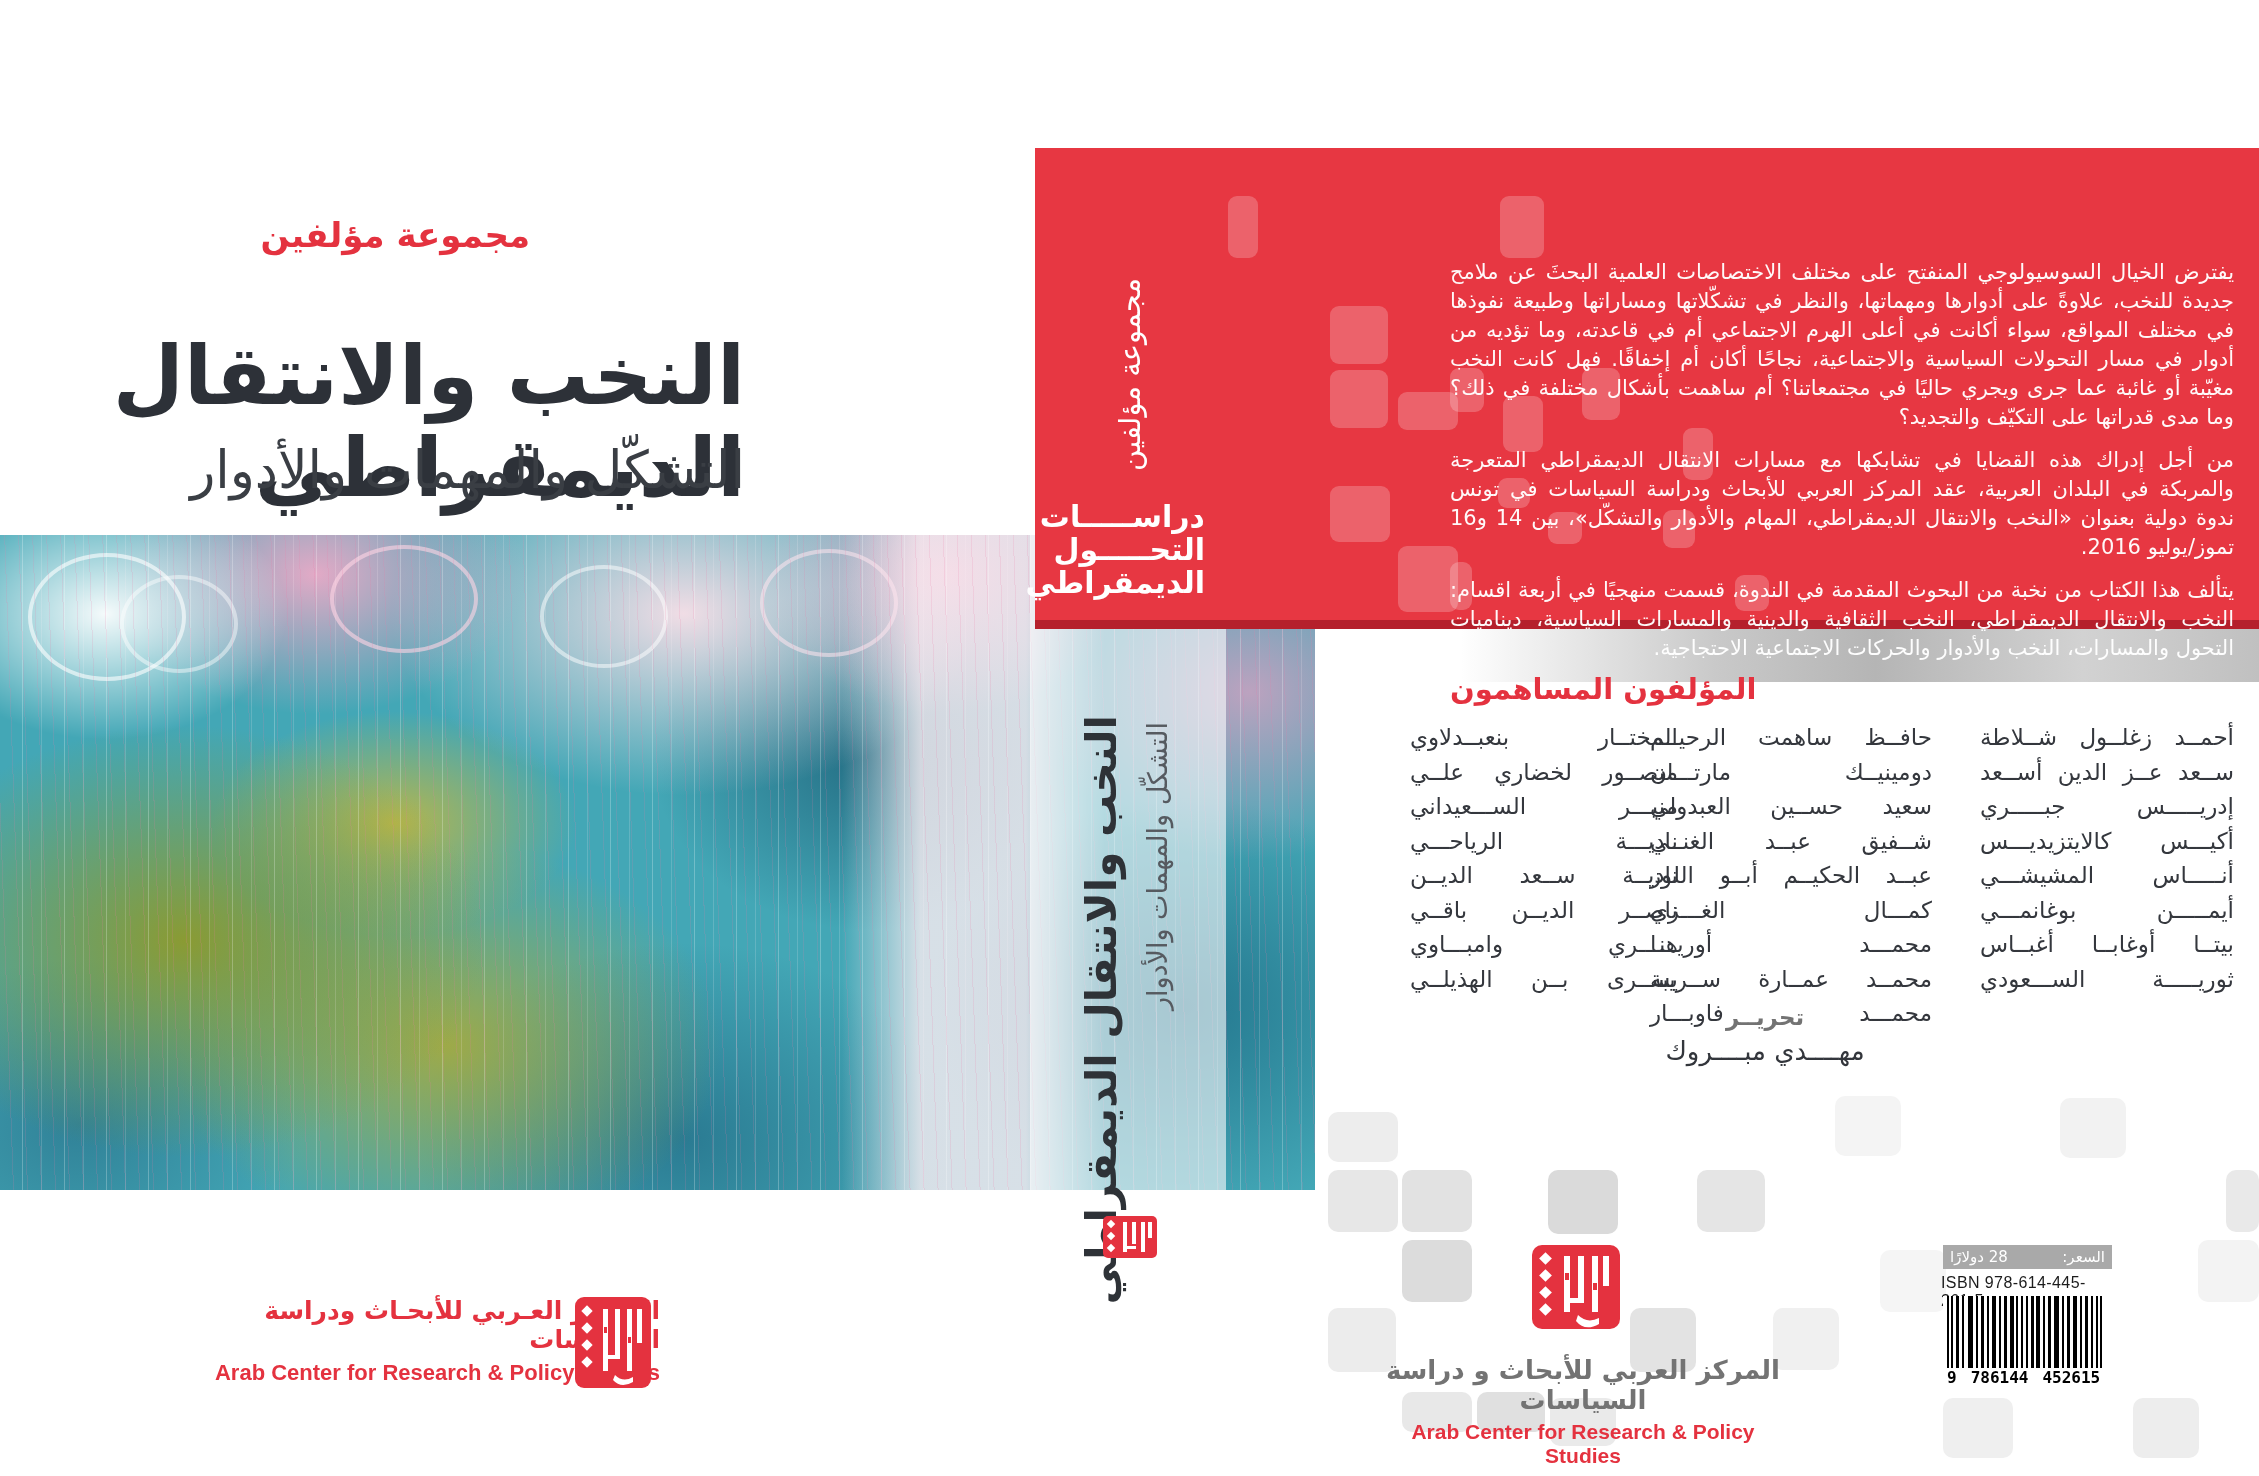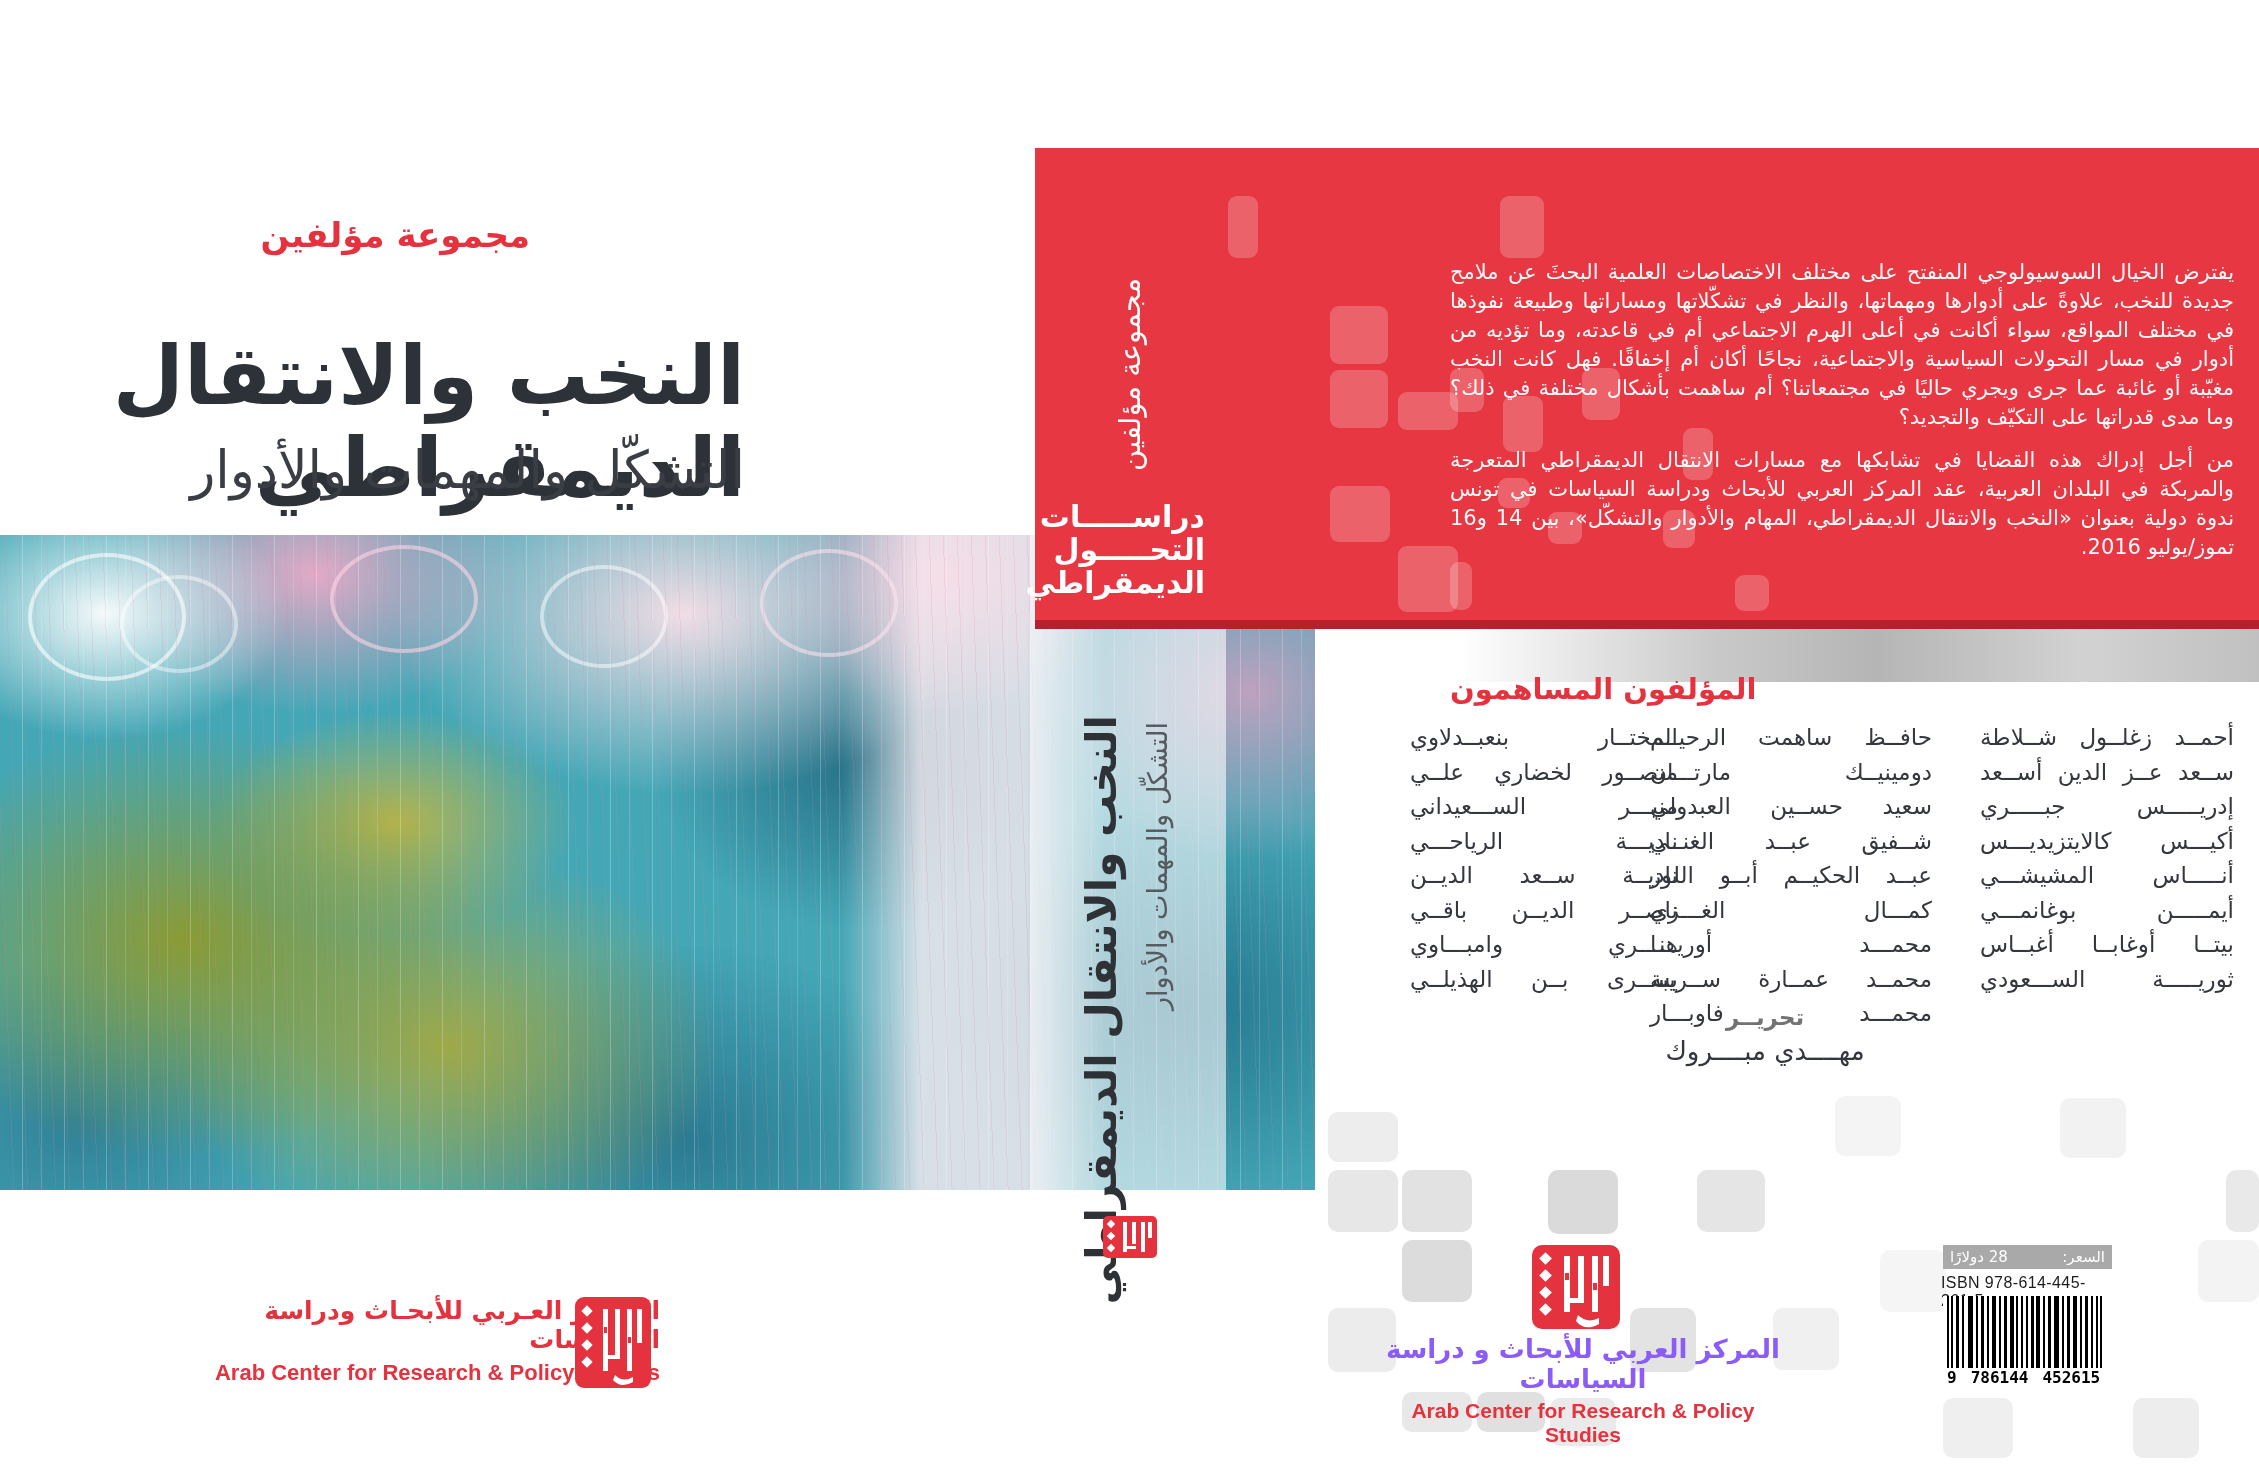--- a/index.html
+++ b/index.html
@@ -76,21 +76,21 @@
   .editor-name{font-size:26px;color:#33363c;margin-top:6px;}
 
   .sq{position:absolute;border-radius:10px;}
 
   
   .pub-front{position:absolute;left:150px;top:1296px;width:510px;text-align:right;}
   .pub-front .ar{direction:rtl;font-size:25px;font-weight:bold;color:#e4323f;}
   .pub-front .en{font-family:"Liberation Sans",sans-serif;font-size:22px;font-weight:bold;color:#e4323f;margin-top:6px;}
   .front-logo{position:absolute;left:575px;top:1297px;}
   .pub-back{position:absolute;left:1383px;top:1334px;width:400px;text-align:center;}
-  .pub-back .ar{direction:rtl;font-size:26px;font-weight:bold;color:#8b5cf6;}
+  .pub-back .ar{direction:rtl;font-size:26px;font-weight:bold;color:#737373;margin-top:21px;}
   .pub-back .en{font-family:"Liberation Sans",sans-serif;font-size:21px;font-weight:bold;color:#e4323f;margin-top:5px;}
   .back-logo{position:absolute;left:1532px;top:1245px;}
 
   
   .price-bar{position:absolute;left:1943px;top:1245px;width:169px;height:24px;background:#a9a9a9;
              display:flex;justify-content:space-between;align-items:center;direction:rtl;
              padding:0 7px;box-sizing:border-box;color:#fff;font-size:15px;}
   .isbn-line{position:absolute;left:1941px;top:1274px;width:172px;font-family:"Liberation Sans",sans-serif;
              font-size:16px;color:#1c1c1c;letter-spacing:.4px;}
   .barcode-box{position:absolute;left:1943px;top:1296px;width:166px;height:94px;background:#fff;}
@@ -144,20 +144,21 @@
   <div class="vtext spine-author">مجموعة مؤلفين</div>
   <div class="spine-series">
     <div>دراســـــات</div>
     <div>التحـــــول</div>
     <div>الديمقراطي</div>
   </div>
 
   <div class="about-text">
     <p>يفترض الخيال السوسيولوجي المنفتح على مختلف الاختصاصات العلمية البحثَ عن ملامح جديدة للنخب، علاوةً على أدوارها ومهماتها، والنظر في تشكّلاتها ومساراتها وطبيعة نفوذها في مختلف المواقع، سواء أكانت في أعلى الهرم الاجتماعي أم في قاعدته، وما تؤديه من أدوار في مسار التحولات السياسية والاجتماعية، نجاحًا أكان أم إخفاقًا. فهل كانت النخب مغيّبة أو غائبة عما جرى ويجري حاليًا في مجتمعاتنا؟ أم ساهمت بأشكال مختلفة في ذلك؟ وما مدى قدراتها على التكيّف والتجديد؟</p>
     <p>من أجل إدراك هذه القضايا في تشابكها مع مسارات الانتقال الديمقراطي المتعرجة والمربكة في البلدان العربية، عقد المركز العربي للأبحاث ودراسة السياسات في تونس ندوة دولية بعنوان «النخب والانتقال الديمقراطي، المهام والأدوار والتشكّل»، بين 14 و16 تموز/يوليو 2016.</p>
+    <p>يتألف هذا الكتاب من نخبة من البحوث المقدمة في الندوة، قسمت منهجيًا في أربعة اقسام: النخب والانتقال الديمقراطي، النخب الثقافية والدينية والمسارات السياسية، ديناميات التحول والمسارات، النخب والأدوار والحركات الاجتماعية الاحتجاجية.</p>
   </div>
 
   <div class="contrib-heading">المؤلفون المساهمون</div>
 
   <div class="names-col col1">
     <div class="nm">أحمــد زغلــول شــلاطة</div>
     <div class="nm">ســعد عــز الدين أســعد</div>
     <div class="nm">إدريـــــس جبـــــري</div>
     <div class="nm">أكيـــس كالايتزيديـــس</div>
     <div class="nm">أنـــــاس المشيشـــي</div>

